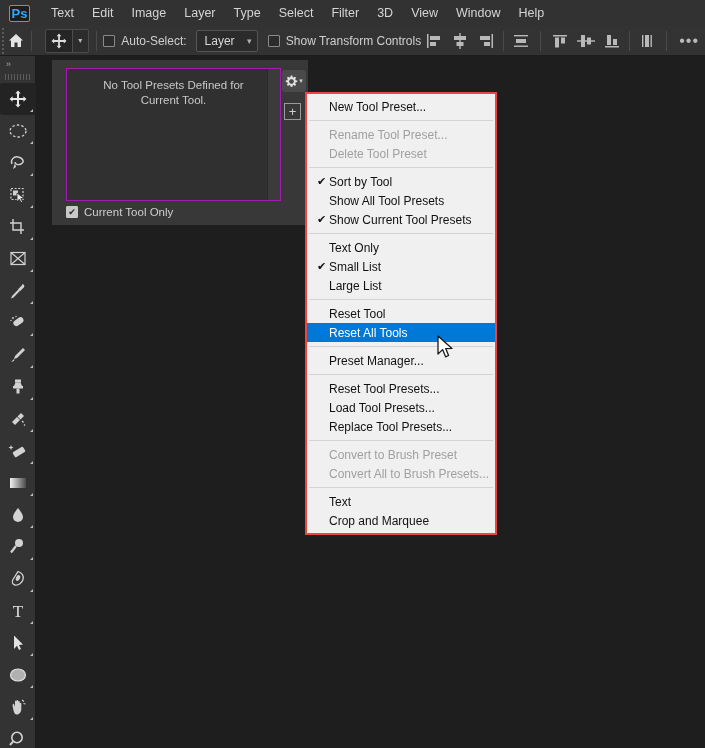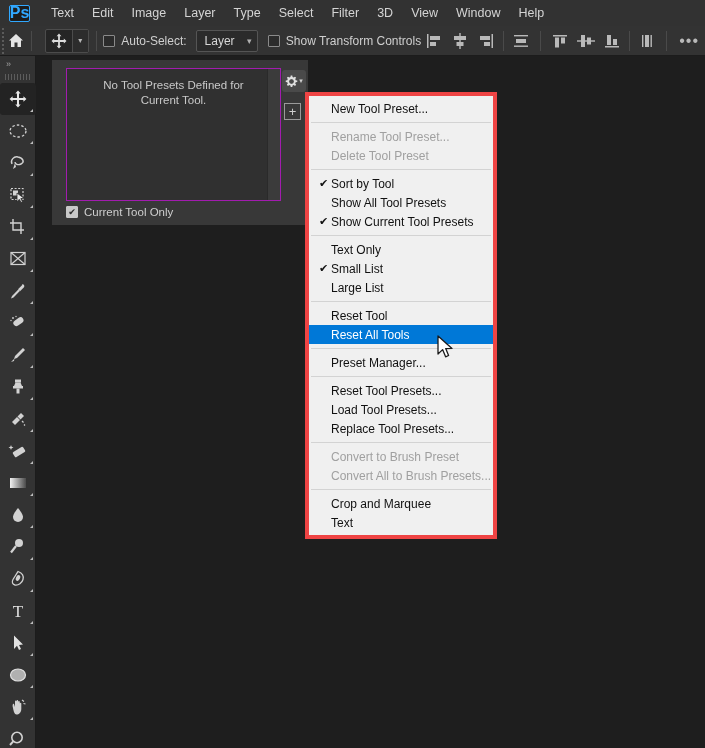--- a/index.html
+++ b/index.html
@@ -14,21 +14,21 @@
   
   .menubar {
     position: absolute; left: 0; top: 0; width: 705px; height: 26px;
     background: #323232;
     display: flex; align-items: center;
   }
   .ps-logo {
     width: 21px; height: 17px; margin-left: 9px; margin-right: 12px;
     border: 1px solid #31a8ff; border-radius: 2px;
     background: #1d1d1d;
-    color: #31a8ff; font-size: 16px; font-weight: bold;
+    color: #31a8ff; font-size: 13px; font-weight: bold;
     display: flex; align-items: center; justify-content: center;
     letter-spacing: 0px;
   }
   .menubar-item {
     color: #d4d4d4; font-size: 12.5px;
     padding: 4px 9px; white-space: nowrap;
   }
 
   
   .optionsbar {
@@ -143,21 +143,21 @@
   .plus-btn {
     position: absolute; left: 232px; top: 43px;
     width: 17px; height: 17px;
     border: 1px solid #9a9a9a;
     color: #cfcfcf; font-size: 13px; line-height: 15px; text-align: center;
   }
 
   
   .ctxmenu {
     position: absolute; left: 305px; top: 92px; width: 192px;
-    background: #f0f0f0; border: 4px solid #ef4444;
+    background: #f0f0f0; border: 2px solid #ef4444;
     padding: 3px 0 3px 0;
     z-index: 50;
   }
   .mi {
     height: 19px; display: flex; align-items: center;
     color: #111; font-size: 12px; padding-left: 10px;
     white-space: nowrap;
   }
   .mi .tick { width: 12px; font-size: 11px; color: #111; flex: none; }
   .mi .mlabel { padding-left: 0px; }
@@ -562,25 +562,25 @@
       <span class="tick"></span>
       <span class="mlabel">Convert to Brush Preset</span>
     </div>
     <div class="mi disabled">
       <span class="tick"></span>
       <span class="mlabel">Convert All to Brush Presets...</span>
     </div>
     <div class="msep"></div>
     <div class="mi">
       <span class="tick"></span>
+      <span class="mlabel">Text</span>
+    </div>
+    <div class="mi">
+      <span class="tick"></span>
       <span class="mlabel">Crop and Marquee</span>
-    </div>
-    <div class="mi">
-      <span class="tick"></span>
-      <span class="mlabel">Text</span>
     </div>
   </div>
 
 <div class="cursor" style="left: 437px; top: 335px;">
   <svg width="18" height="26" viewBox="0 0 18 26">
     <path d="M1 1 L1 19 L5.6 14.6 L8.6 21.8 L11.6 20.5 L8.7 13.6 L15 13.4 Z" fill="#ffffff" stroke="#1a1a1a" stroke-width="1.3" stroke-linejoin="round"></path>
   </svg>
 </div>
 
 </body></html>

